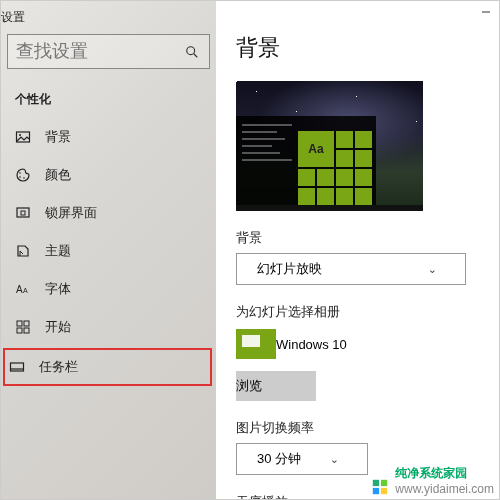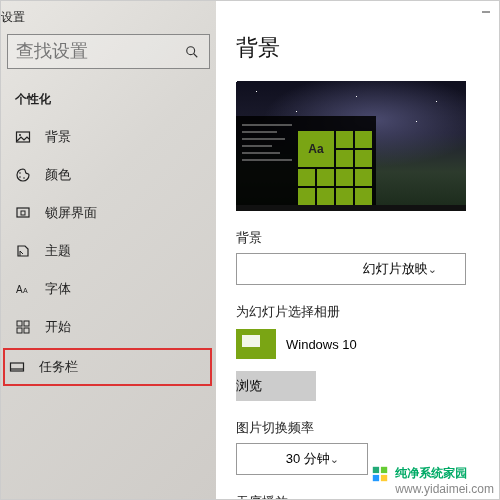--- a/index.html
+++ b/index.html
@@ -48,21 +48,21 @@
     flex: 1; background: #fff; padding: 6px 10px 10px 20px;
     position: relative;
     overflow: hidden;
   }
   .win-controls { position: absolute; top: 4px; right: 6px; display: flex; gap: 20px; }
   .win-btn { width: 14px; height: 14px; display:flex; align-items:center; justify-content:center; color:#333; font-size:12px; cursor:pointer; }
   h1.page-title { font-size: 22px; font-weight: 500; color: #111; margin: 26px 0 18px 0; }
 
   
   .preview {
-    width: 230px; height: 130px; position: relative; overflow:hidden;
+    width: 187px; height: 130px; position: relative; overflow:hidden;
     background: linear-gradient(180deg, #1a1a2e 0%, #2b2b40 50%, #3a3a4a 100%);
   }
   .sky { position:absolute; inset:0; background:
     radial-gradient(ellipse 80% 60% at 60% 30%, #4a4a6e 0%, rgba(74,74,110,0) 60%),
     linear-gradient(180deg, #0f0f1e 0%, #1e1e30 40%, #2d3b2d 70%, #1a2a1a 100%);
   }
   .stars::before, .stars::after {
     content:""; position:absolute; width:1px; height:1px; background:#fff;
     box-shadow: 20px 10px #fff, 60px 30px #fff, 120px 15px #fff, 180px 40px #fff, 200px 20px #fff, 90px 50px #fff;
   }
@@ -79,38 +79,38 @@
   .menu-lines div { height:2px; background:#555; margin-bottom:5px; width:100%; }
   .menu-lines div:nth-child(2){width:70%;}
   .menu-lines div:nth-child(3){width:85%;}
   .menu-lines div:nth-child(4){width:60%;}
   .menu-lines div:nth-child(5){width:75%;}
 
   .field-label { font-size: 13px; color:#222; margin: 18px 0 6px 0; }
   .dropdown {
     width: 230px; border:1px solid #999; padding:6px 28px 6px 20px;
     font-size:13px; background:#fff; position:relative; cursor:pointer;
-    display:flex; align-items:center; justify-content:flex-end;
+    display:flex; align-items:center; justify-content:space-between;
   }
   .dropdown.small { width:132px; }
   .chev { font-size:11px; color:#444; }
 
-  .album-row { display:flex; align-items:center; gap:10px; margin-top:8px; }
+  .album-row { display:flex; align-items:center; margin-top:8px; }
   .album-thumb { width:40px; height:30px; background:#7aa514; position:relative; }
   .album-thumb::after{ content:""; position:absolute; left:6px; top:6px; width:18px; height:12px; background:#fff; opacity:.9; }
   .album-name { font-size:13px; }
 
   .browse-btn {
     width:80px; padding:6px 0; text-align:left; font-size:13px;
     background:#ccc; margin-top:12px; cursor:pointer; border:none;
   }
 
   
   .watermark {
-    position:absolute; right:6px; bottom:4px; display:flex; align-items:flex-start;
+    position:absolute; right:6px; bottom:4px; display:flex; align-items:flex-end;
     gap:6px; font-size:11px;
   }
   .wm-logo { width:18px; height:18px; }
   .wm-txt1 { color:#0a6; font-weight:600; font-size:12px; }
   .wm-txt2 { color:#888; font-size:12px; }
 </style>
 </head>
 <body>
 
 <div class="window">

